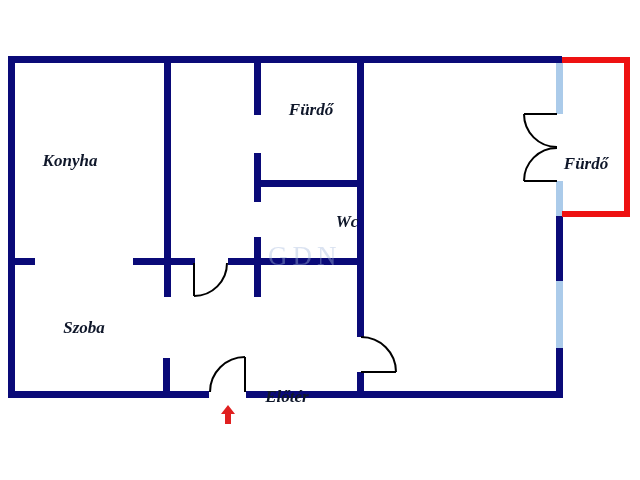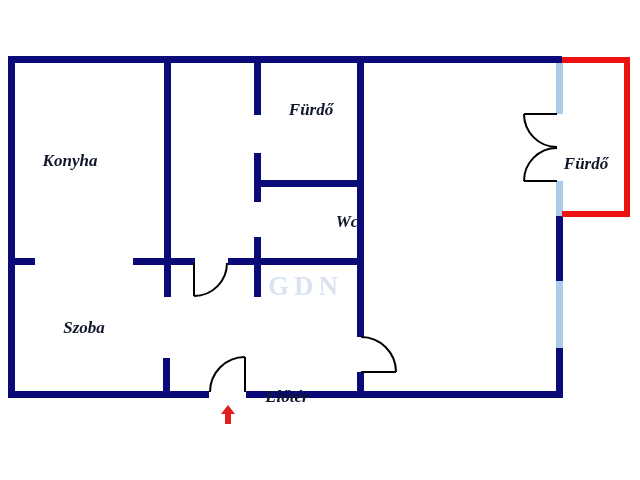--- a/index.html
+++ b/index.html
@@ -18,25 +18,24 @@
     transform:translate(-50%,-50%);
     font-weight:bold;font-style:italic;
     font-size:17px;color:#0f172a;
     white-space:nowrap;
   }
   #door-layer{position:absolute;left:0;top:0;pointer-events:none;}
   #door-layer path{fill:none;stroke:var(--door-line,#000);stroke-width:2;}
   #door-layer polygon{fill:var(--arrow,#e02020);stroke:none;}
   .watermark{
     position:absolute;left:268px;top:241px;
-    font-size:27px;font-weight:bold;letter-spacing:5px;
+    font-size:27px;font-weight:normal;letter-spacing:5px;
     color:rgba(165,185,220,0.40);
     font-family:"Liberation Serif", serif;
     z-index:5;
-    margin-top:30px;
   }
 </style>
 </head>
 <body>
 
 <div id="canvas">
 
   <div class="wall" style="left:8px;top:56px;width:554px;height:7px;"></div>
   <div class="wall" style="left:8px;top:56px;width:7px;height:342px;"></div>
   <div class="wall" style="left:8px;top:391px;width:201px;height:7px;"></div>

